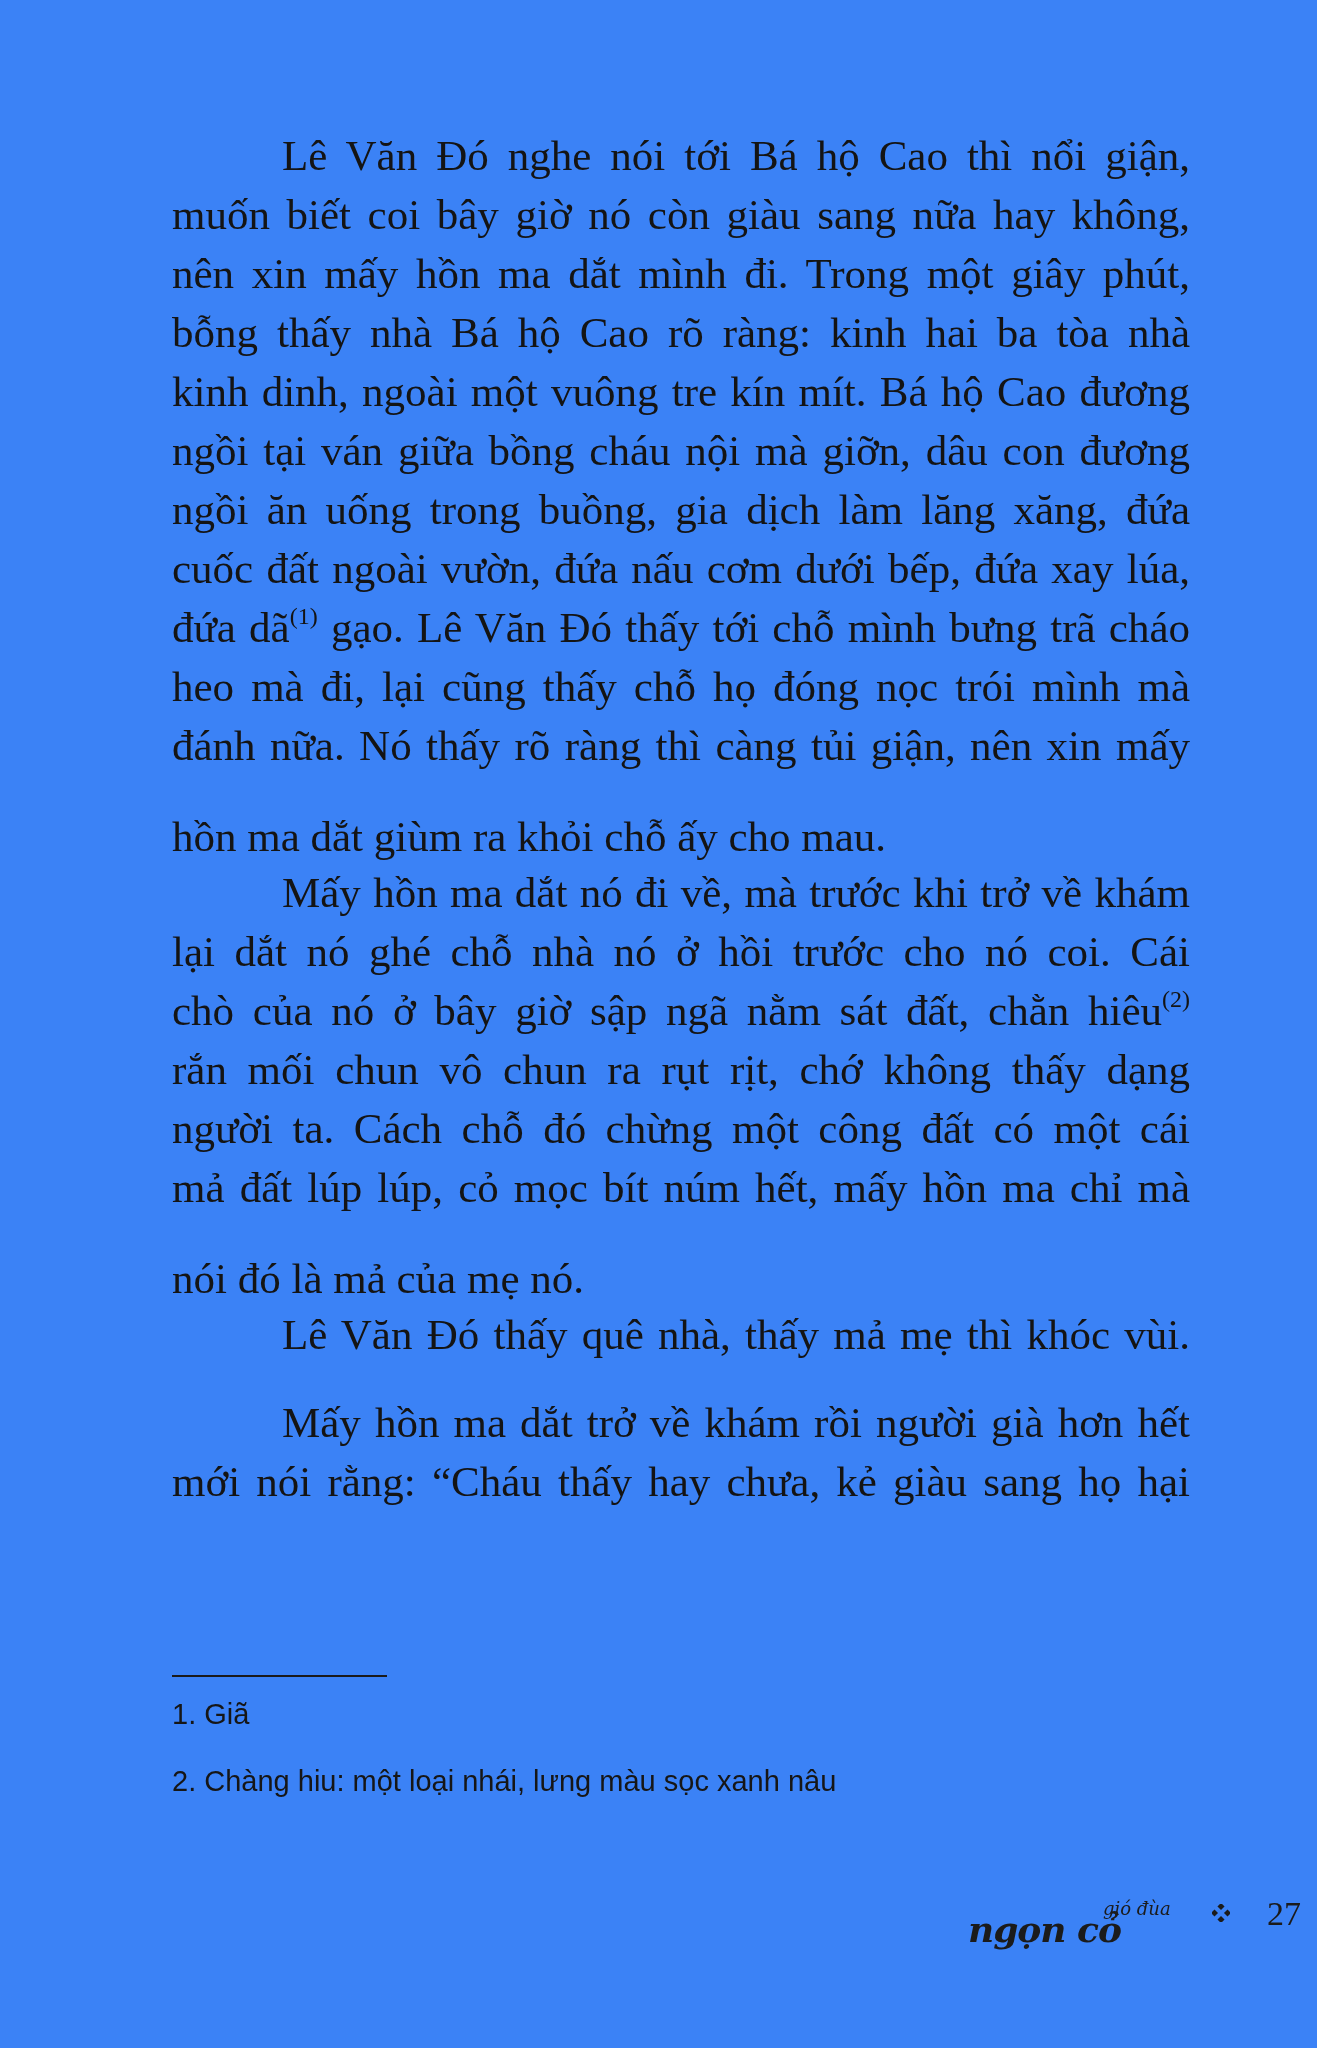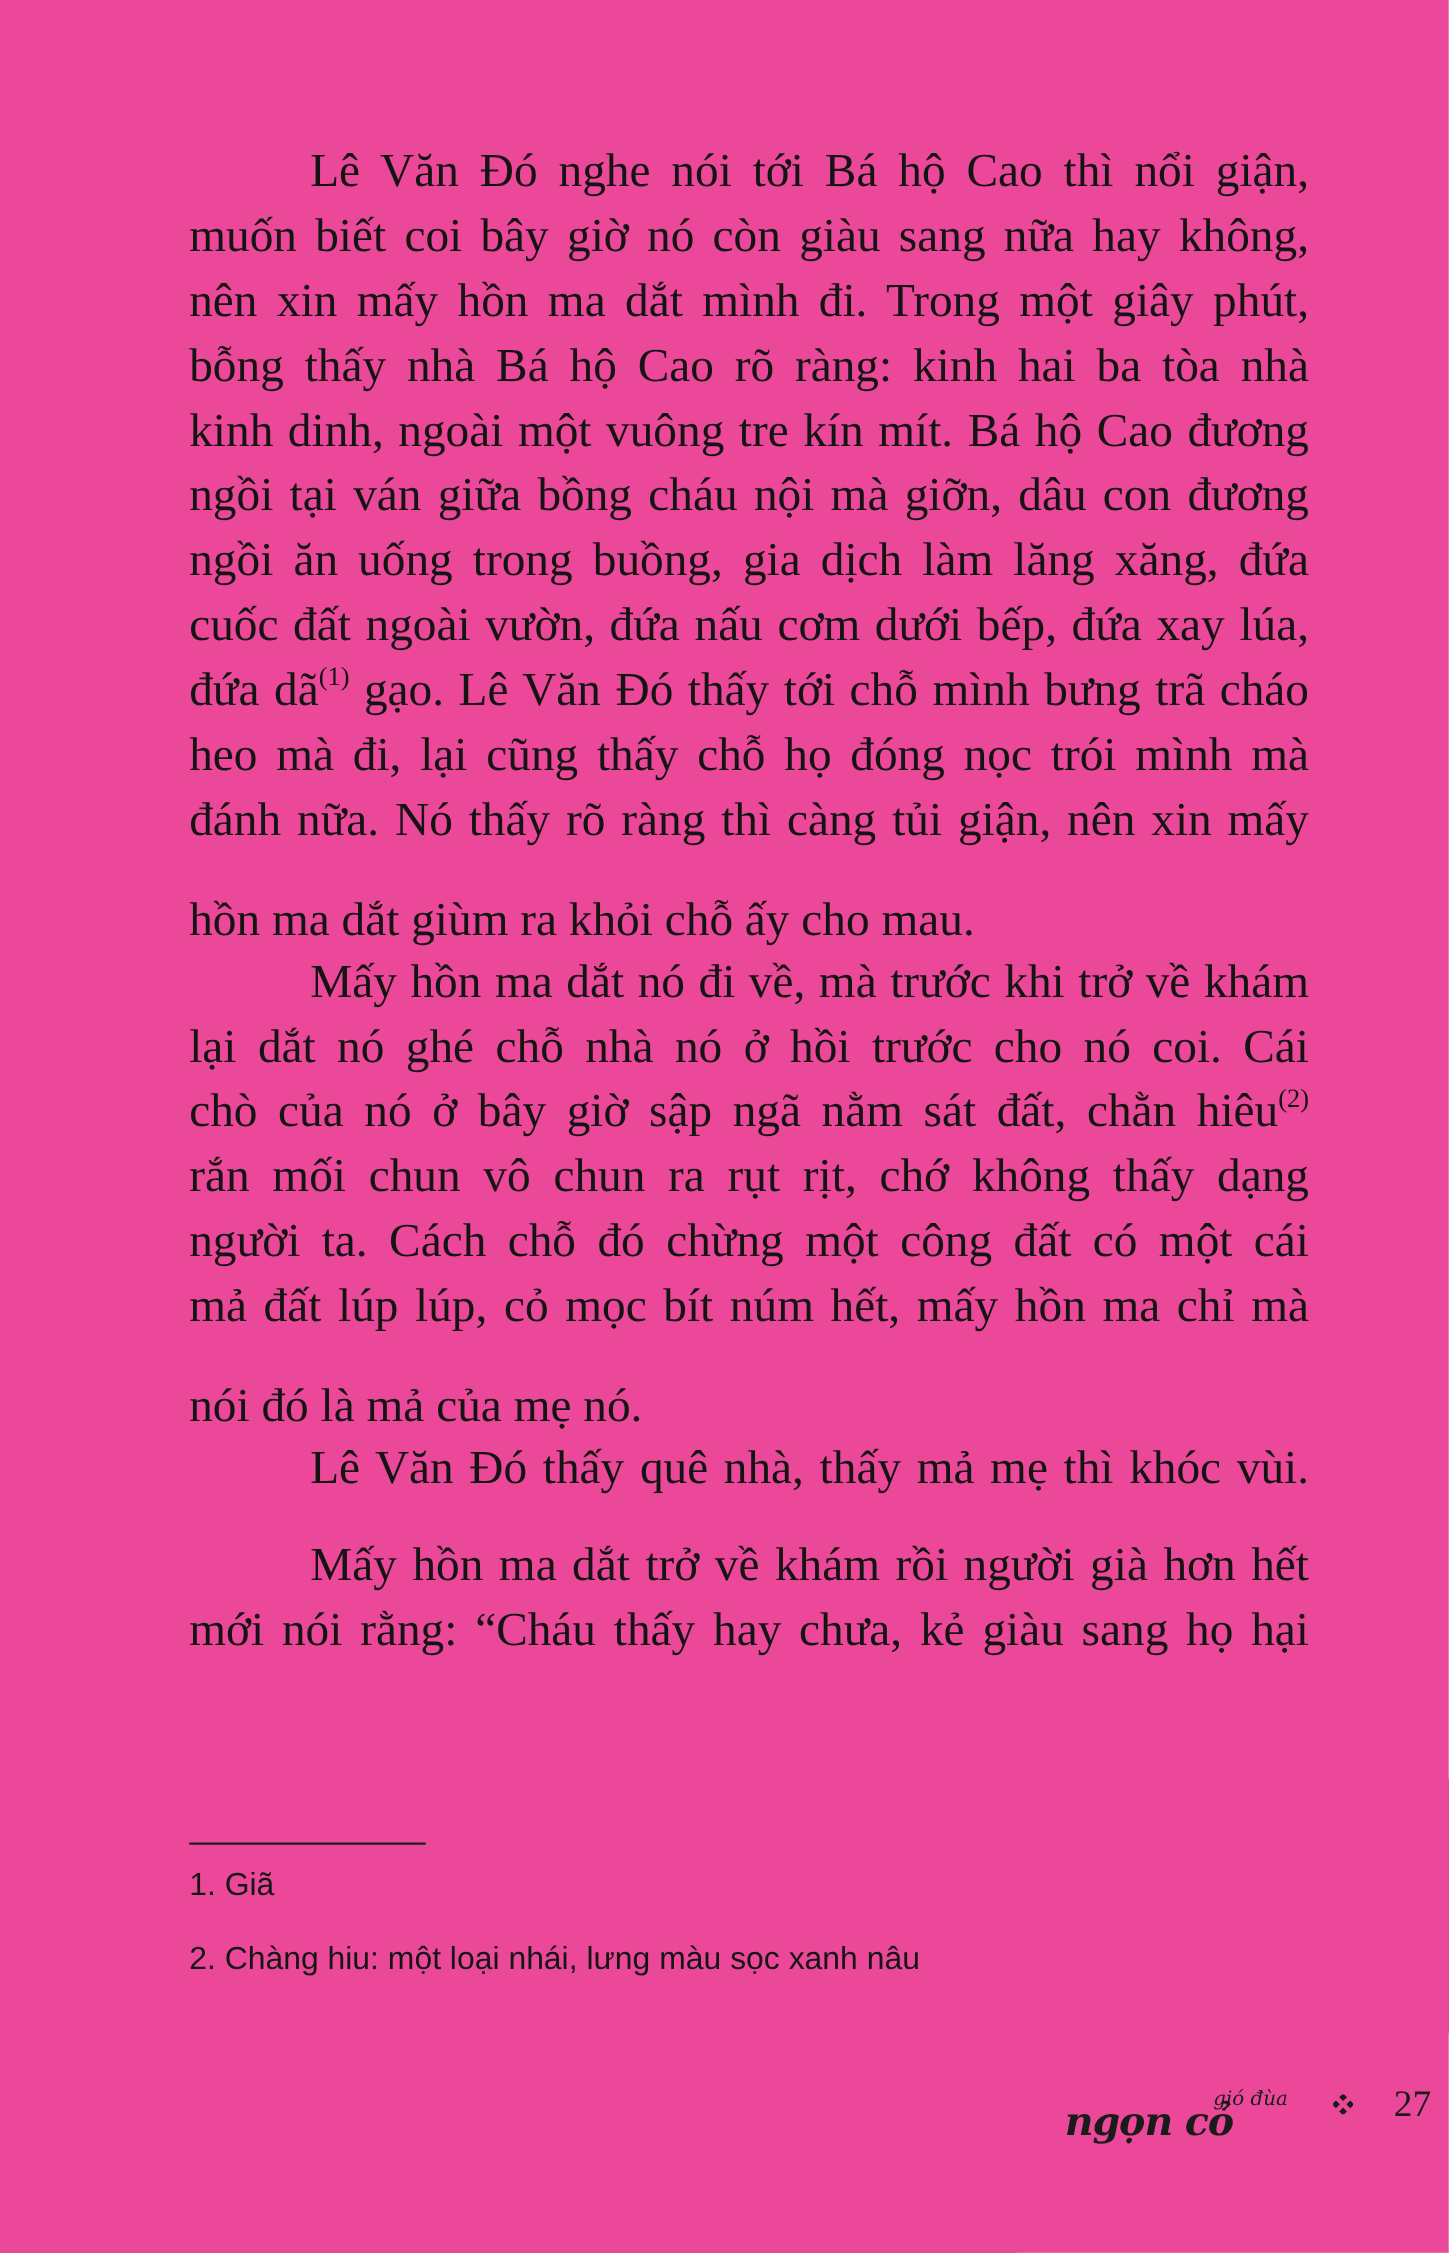--- a/index.html
+++ b/index.html
@@ -1,17 +1,17 @@
 <!DOCTYPE html>
 <html><head>
 <meta charset="utf-8">
 <style>
   html, body { margin: 0; padding: 0; background: #ffffff; }
   body { width: 1317px; height: 2048px; position: relative; overflow: hidden; }
-  .page { position: absolute; left: 0; top: 0; width: 1317px; height: 2048px; background: #ec4899; }
+  .page { position: absolute; left: 0; top: 0; width: 1317px; height: 2048px; background: #3b82f6; }
   .line {
     position: absolute; left: 172px; width: 1018px;
     font-family: "Liberation Serif", "DejaVu Serif", serif;
     font-size: 43px; line-height: 1; color: #141414;
     white-space: nowrap; text-align: justify; text-align-last: justify;
   }
   .line.indent { left: 282px; width: 908px; }
   .line.last { text-align-last: left; margin-top: 32px; }
   sup { font-size: 24px; vertical-align: 18px; line-height: 0; }
   .rule { position: absolute; left: 172px; top: 1675px; width: 215px; height: 2px; background: #1a1a1a; }

